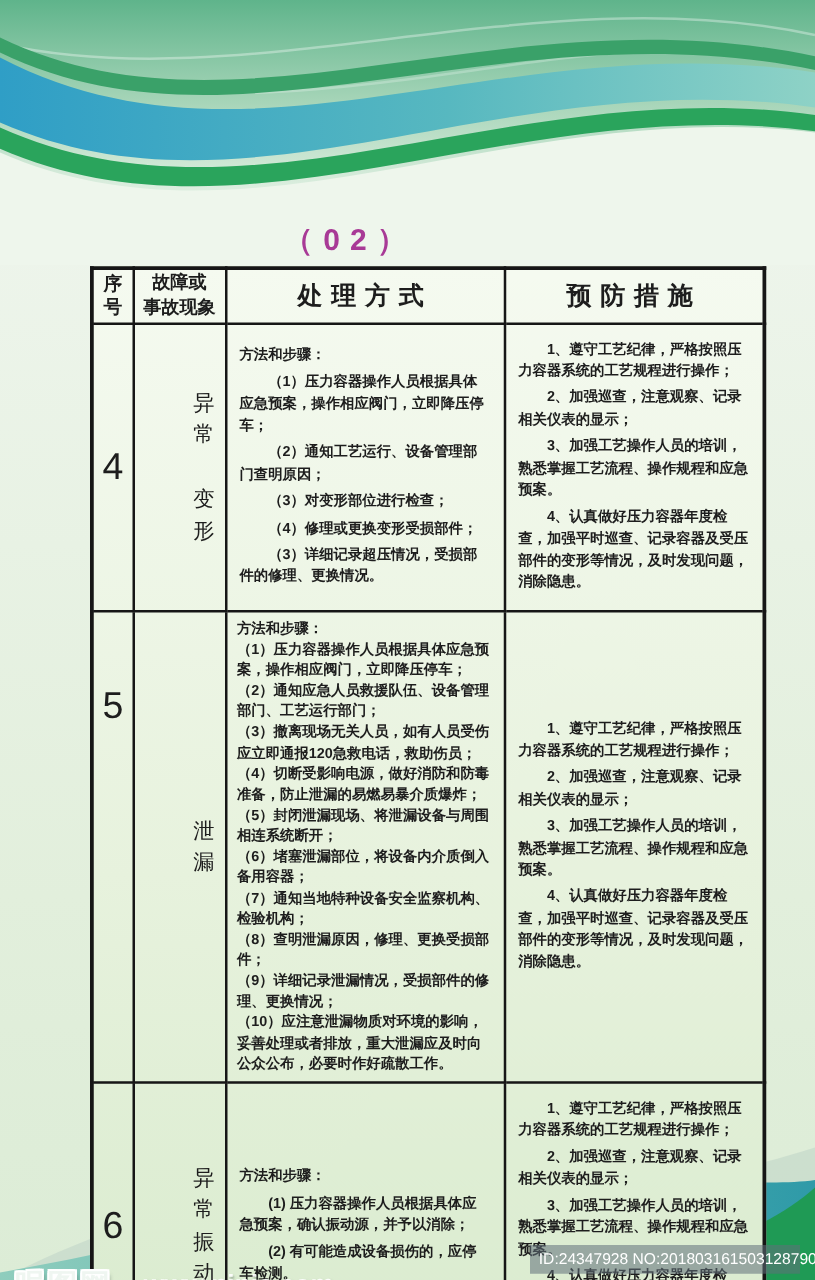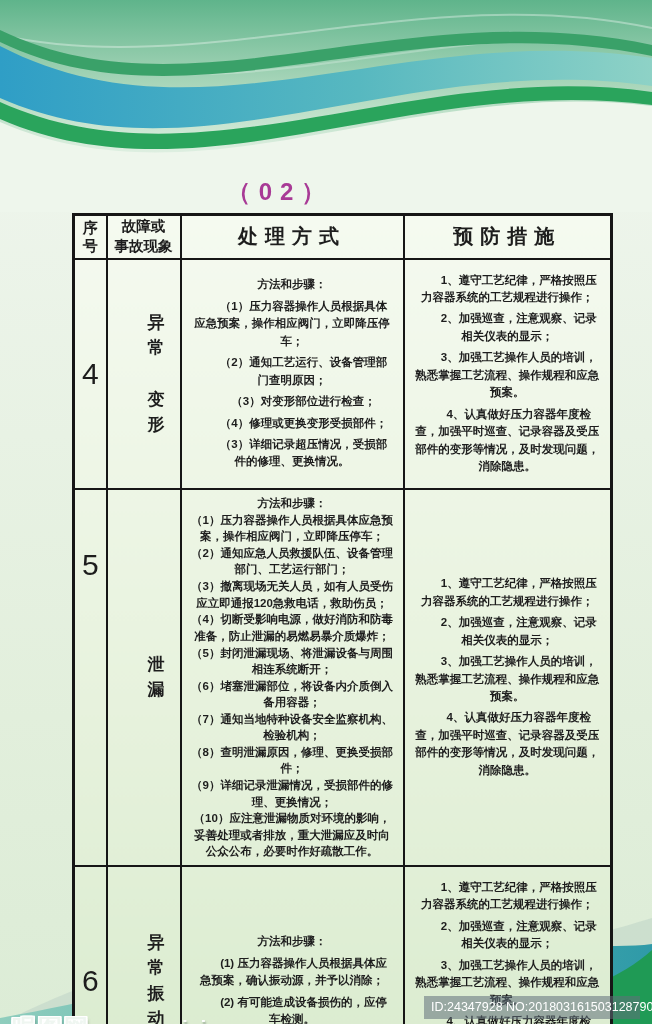--- a/index.html
+++ b/index.html
@@ -25,24 +25,24 @@
     border-collapse:collapse;table-layout:fixed;
     background:linear-gradient(180deg,#f5faf0 0%,#e7f2dd 55%,#d9ebce 100%);}
   table.measures th,table.measures td{border:2px solid #161616;color:#1d1d1d;}
   table.measures{border:3px solid #161616;}
   th{font-weight:bold;text-align:center;vertical-align:middle;}
   th.h-no{font-size:15px;line-height:1.2;}
   th.h-phen{font-size:14.5px;line-height:1.35;margin-top:25px;}
   th.h-big{font-size:20px;letter-spacing:7px;}
   td.c-no{text-align:center;vertical-align:middle;font-size:30px;color:#1a1a1a;}
   td.c-no.top{vertical-align:top;padding-top:58px;}
-  td.c-phen{text-align:left;vertical-align:middle;font-weight:bold;font-size:17px;line-height:1.5;padding-left:40px;}
+  td.c-phen{text-align:center;vertical-align:middle;font-weight:normal;font-size:17px;line-height:1.5;padding-left:40px;}
   td.c-phen .gap{height:26px;}
   td.c-text{vertical-align:middle;padding:8px 10px;font-size:11.5px;font-weight:bold;
-    line-height:1.52;text-align:center;}
+    line-height:1.52;text-align:left;}
   td.c-text p{margin:4px 0;}
   td.c-text p.ind{text-indent:2em;}
   td.tight{line-height:1.42;padding:5px 8px;}
   td.tight p{margin:0.5px 0;}
   
   .wm-left{position:absolute;left:12px;top:1012px;z-index:5;display:flex;align-items:center;}
   .wm-logo{font-size:24px;font-weight:bold;letter-spacing:2px;color:rgba(210,230,215,.35);
     text-shadow:-1.5px 0 #fff,1.5px 0 #fff,0 -1.5px #fff,0 1.5px #fff,
       -1.5px -1.5px #fff,1.5px 1.5px #fff,1.5px -1.5px #fff,-1.5px 1.5px #fff,2px 3px 3px rgba(80,100,85,.5);}
   .wm-url{margin-left:25px;font-size:21px;font-weight:bold;color:rgba(255,255,255,.92);

